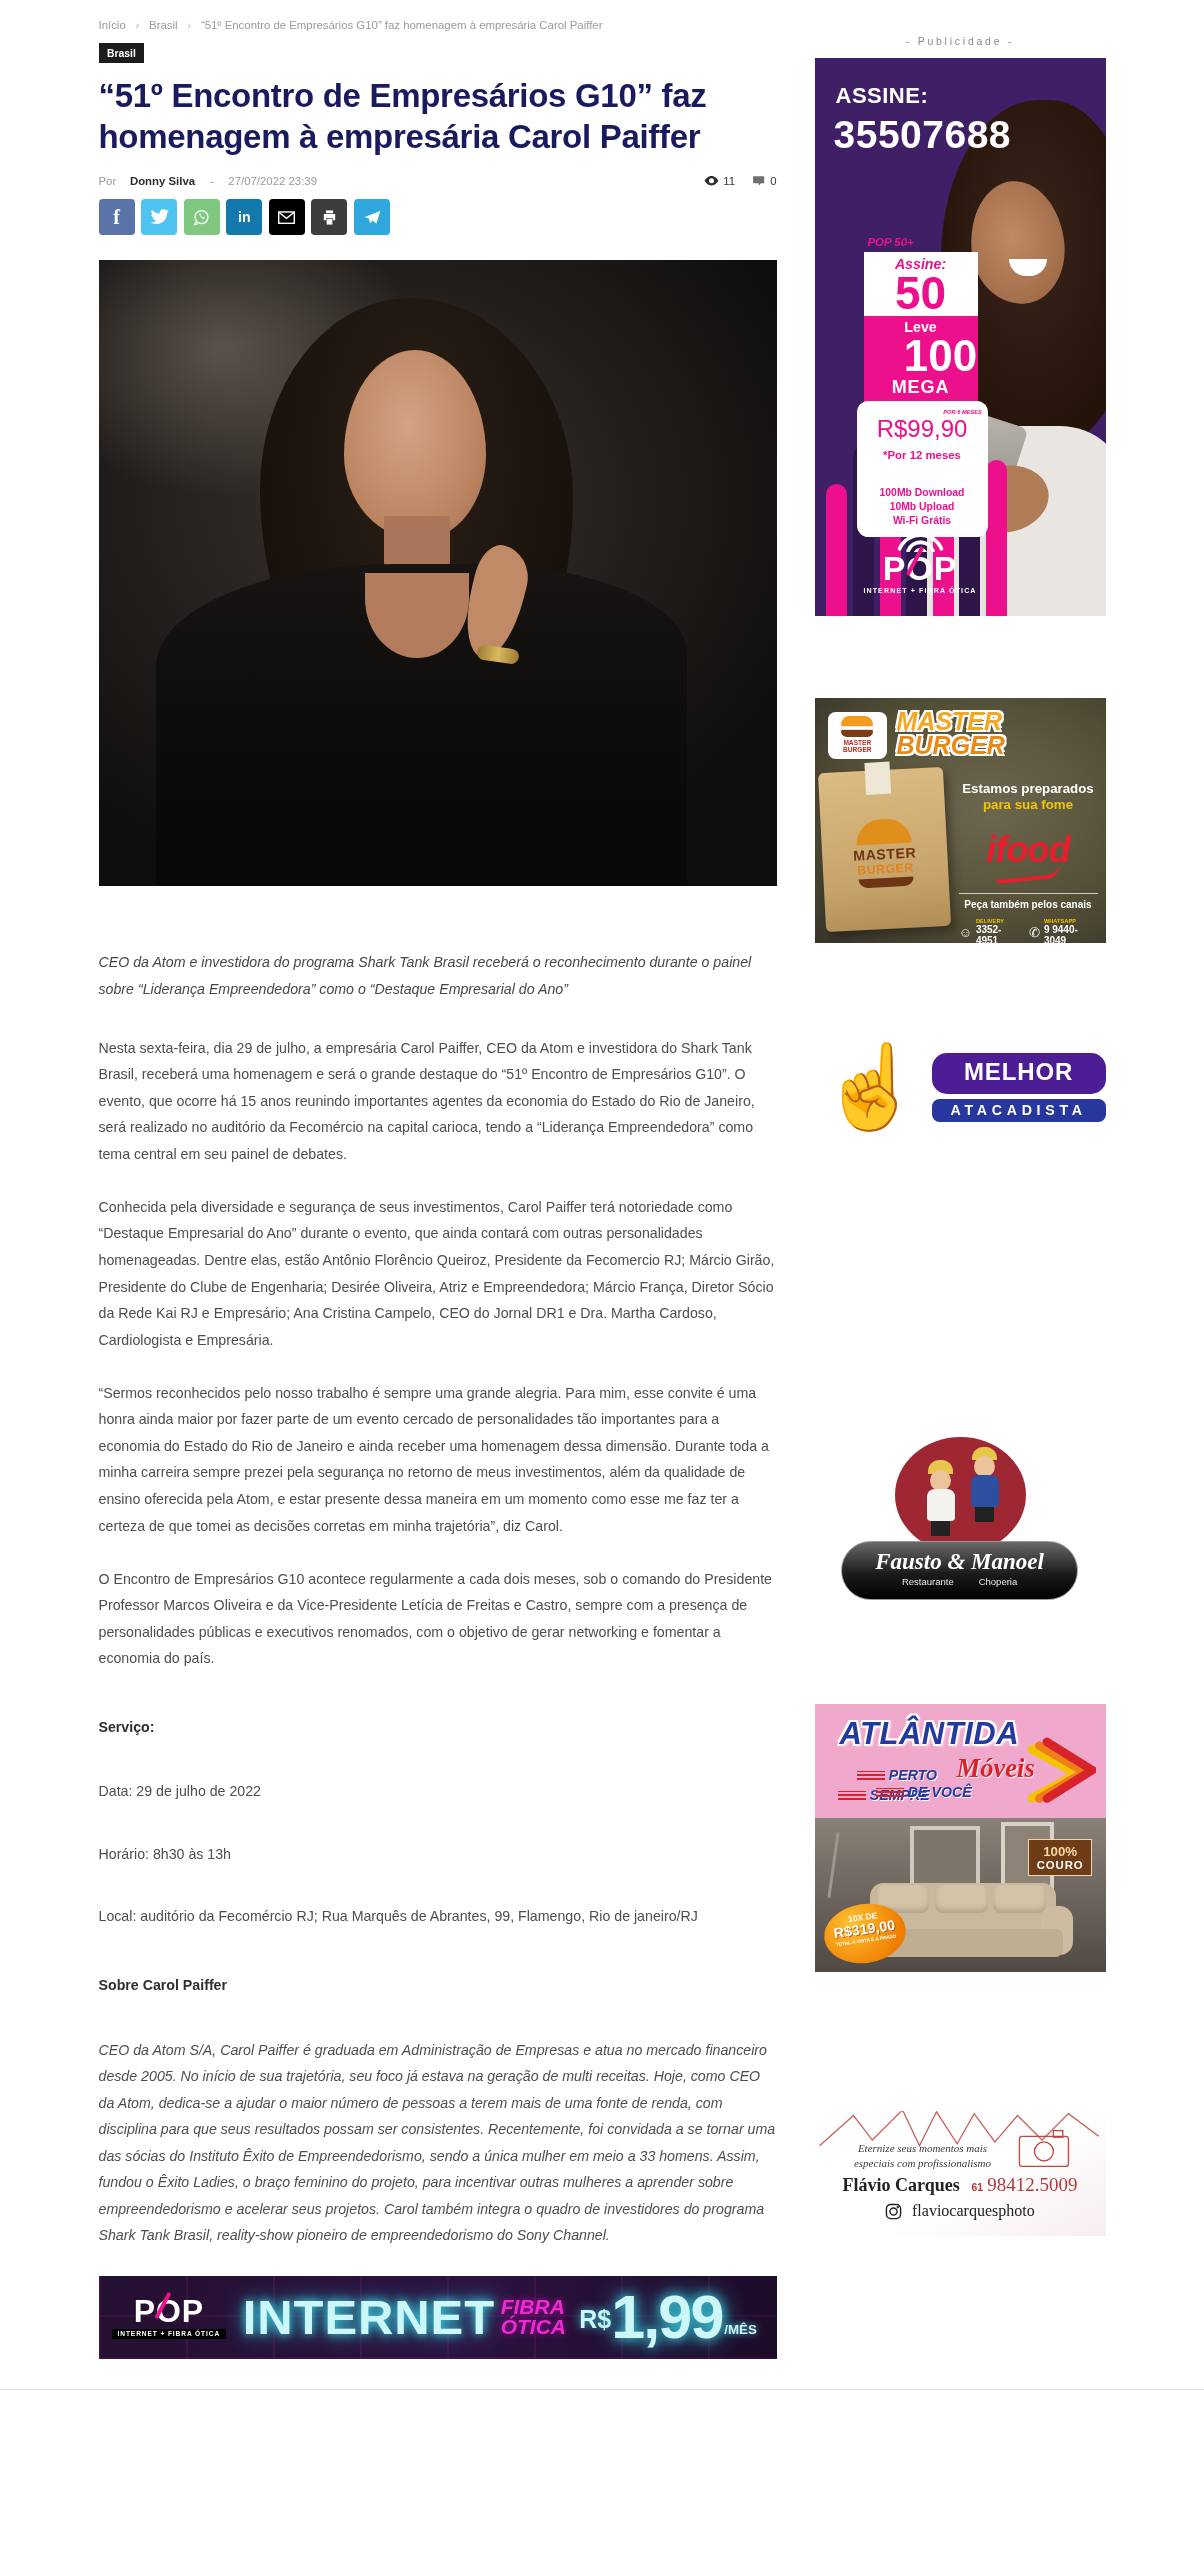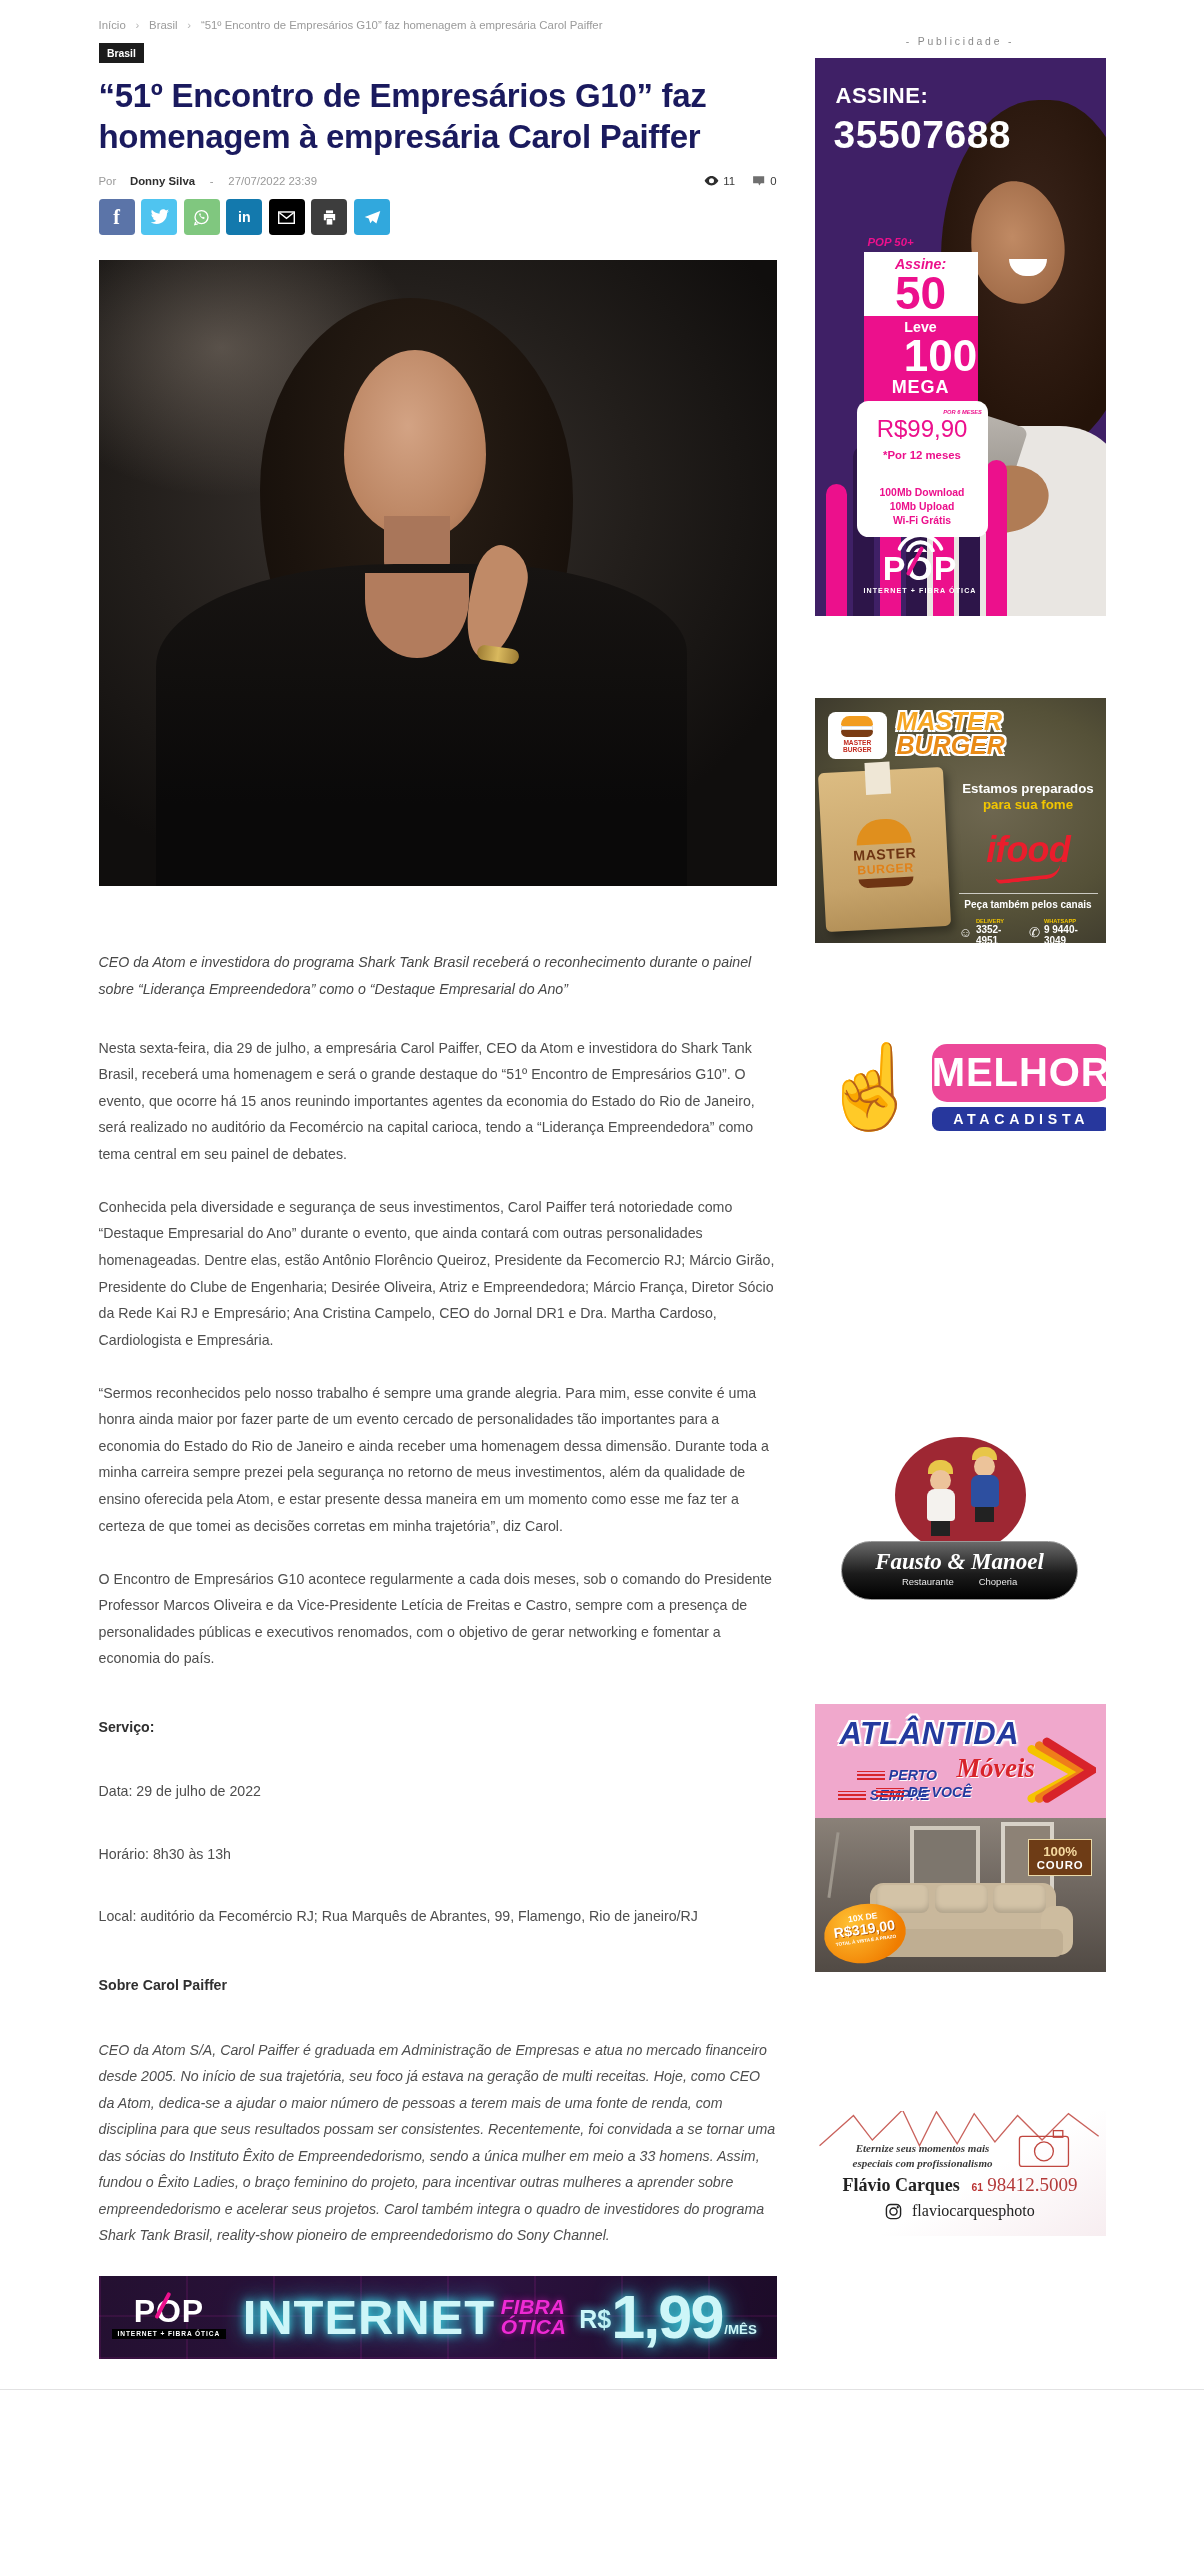--- a/index.html
+++ b/index.html
@@ -187,21 +187,21 @@
   .mb-ad .phones { display:flex; gap:7.6px; justify-content:center; margin-top:7.6px; }
   .mb-ad .pitem { display:flex; align-items:center; gap:3.8px; }
   .mb-ad .picon { color:#fff; font-size:13.3px; }
   .mb-ad .plabel { font-size:5.7px; color:#f2c500; font-weight:bold; text-align:left; }
   .mb-ad .pnum { font-size:10px; color:#fff; font-weight:900; text-align:left; }
 
   
   .melhor-ad { margin-top:92px; width:291px; height:104px; background:#fff; display:flex; align-items:center; gap:9.5px; }
   .melhor-ad .hand { font-size:82px; color:#27379d; line-height:1; margin-left:5.7px; }
   .melhor-ad .logo { flex:1; }
-  .melhor-ad .red { background:#ec4899; border-radius:15px; color:#fff; text-align:center; font-weight:900; font-size:40px; letter-spacing:0.9px; padding:5.7px 0 7.6px; }
+  .melhor-ad .red { background:#4c1d95; border-radius:15px; color:#fff; text-align:center; font-weight:900; font-size:24px; letter-spacing:0.9px; padding:5.7px 0 7.6px; }
   .melhor-ad .blue { background:#27379d; border-radius:7.6px; color:#fff; text-align:center; font-weight:bold; font-size:14.2px; letter-spacing:4.7px; padding:3.8px 0; margin-top:4.7px; }
 
   
   .fausto-ad { margin-top:296px; width:291px; height:169px; background:#fff; }
   .fausto-ad .circle { position:absolute; left:80px; top:1.9px; width:131px; height:116px; background:#9e2733; border-radius:50%; }
   .fausto-ad .guy { position:absolute; }
   .fausto-ad .guy .hair { width:25px; height:13.3px; background:#e8c649; border-radius:11.4px 11.4px 0 0; margin:0 auto; }
   .fausto-ad .guy .head { width:21px; height:21px; background:#ecc39a; border-radius:50%; margin:-3.8px auto 0; }
   .fausto-ad .guy .torso { width:28.5px; height:32px; border-radius:7.6px 7.6px 3.8px 3.8px; margin:-1.9px auto 0; }
   .fausto-ad .guy .legs { width:19px; height:15px; background:#222; margin:0 auto; }
@@ -238,21 +238,21 @@
   .atlantida-ad .couro .b2 { color:#fff; font-weight:bold; font-size:11.4px; letter-spacing:0.9px; }
   .atlantida-ad .blob { position:absolute; left:9.5px; bottom:9.5px; background:radial-gradient(circle at 35% 30%, #ffc133, #f07d00 75%); border-radius:50%; width:82px; height:59px; transform:rotate(-8deg); text-align:center; padding-top:7.6px; }
   .atlantida-ad .blob .pp { color:#fff; font-weight:900; font-size:8.5px; }
   .atlantida-ad .blob .pv { color:#fff; font-weight:900; font-size:14.2px; line-height:1; text-shadow:0.9px 0.9px 0 #b35600; }
   .atlantida-ad .blob .pn { color:#fff; font-weight:bold; font-size:4.7px; margin-top:1.9px; }
 
   
   .carques-ad { margin-top:139px; width:291px; height:125px; background:linear-gradient(150deg,#ffffff 55%, #f7edf0 100%); }
   .carques-ad svg.lineart { position:absolute; left:0; top:-3.8px; }
   .carques-ad .tag { position:absolute; left:32px; top:30px; width:152px; text-align:center;
-    font-family:"Liberation Serif",serif; font-style:italic; font-weight:bold; font-size:11px; color:#3a3a3a; line-height:1.3; }
+    font-family:"Liberation Serif",serif; font-style:italic; font-weight:normal; font-size:11px; color:#3a3a3a; line-height:1.3; }
   .carques-ad .name-row { position:absolute; left:0; right:0; top:63px; text-align:center; }
   .carques-ad .fname { font-family:"Liberation Serif",serif; font-weight:bold; font-size:18px; color:#222; }
   .carques-ad .ddd { font-size:10.4px; color:#b33; font-weight:bold; margin-left:7.6px; }
   .carques-ad .phone { font-family:"Liberation Serif",serif; font-size:19px; color:#b33a3a; }
   .carques-ad .insta-row { position:absolute; left:0; right:0; top:91px; text-align:center; font-family:"Liberation Serif",serif; font-size:16px; color:#222; }
   .carques-ad .insta-row svg { vertical-align:-3.8px; margin-right:5.7px; }
 
   .footer-line { width:1205px; border-top:0.9px solid #e2e2e2; margin-top:30px; height:9.5px; }
 </style>
 </head>

